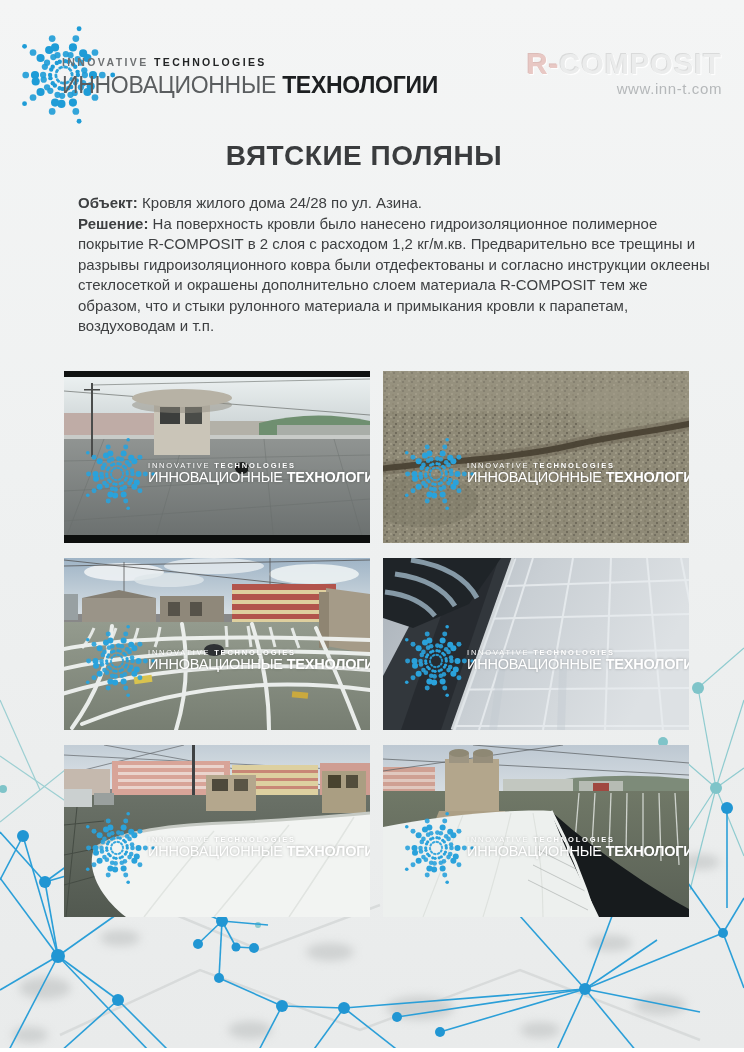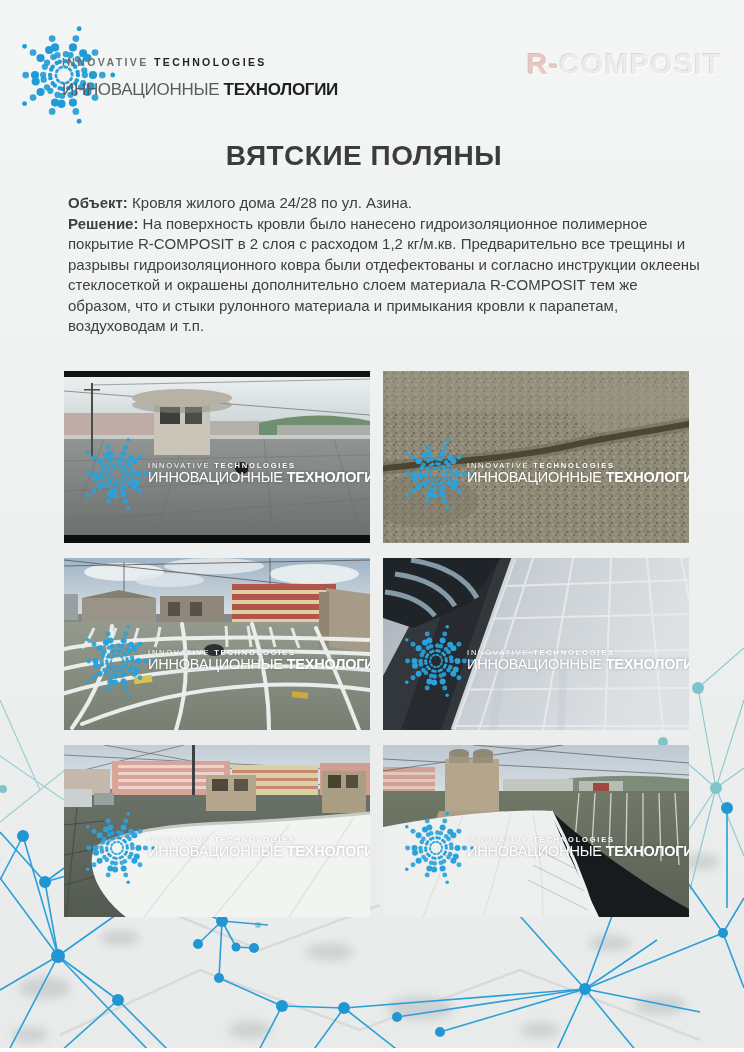--- a/index.html
+++ b/index.html
@@ -10,34 +10,34 @@
   }
   .bg-net{position:absolute;left:0;top:0;z-index:0;}
   .content{position:relative;z-index:1;width:100%;height:100%;}
 
   
   .logo{position:absolute;left:0;top:0;width:360px;height:140px;}
   .logo-sb{position:absolute;left:6px;top:16px;width:116px;height:118px;}
   .logo-text{position:absolute;left:62px;top:56px;white-space:nowrap;}
   .lg-l1{font-size:10.5px;letter-spacing:2.4px;color:#6e7173;font-weight:600;}
   .lg-l1 b{color:#232526;font-weight:800;}
-  .lg-l2{font-size:17px;letter-spacing:-0.3px;color:#5a5d5f;font-weight:400;margin-top:12px;}
+  .lg-l2{font-size:23px;letter-spacing:-0.3px;color:#5a5d5f;font-weight:400;margin-top:4px;}
   .lg-l2 b{color:#1d1f21;font-weight:800;}
 
   
   .brand{position:absolute;top:50px;right:22px;text-align:right;}
   .brand-name{font-size:29px;font-weight:700;letter-spacing:1px;line-height:1;
     color:#ebecec;text-shadow:-1px -1px 0 #d9dada,1px 1px 1px #ffffff;}
   .brand-name .pre{color:#e8c8c4;text-shadow:-1px -1px 0 #dcbcb8,1px 1px 1px #fff;}
   .brand-site{font-size:15px;color:#b5b8ba;letter-spacing:0.6px;margin-top:1px;}
 
   .title{position:absolute;left:0;right:16px;top:140px;text-align:center;margin:0;
     font-size:28px;font-weight:700;letter-spacing:0.5px;color:#3a3c3e;}
 
-  .case{position:absolute;left:68px;top:193px;width:632px;
+  .case{position:absolute;left:78px;top:193px;width:632px;
     font-size:15px;line-height:1.37;color:#3d3f41;}
   .case p{margin:0;}
   .case b{font-weight:700;}
 
   
   .grid{position:absolute;left:64px;top:371px;display:grid;
     grid-template-columns:306px 306px;grid-auto-rows:172px;gap:15px 13px;}
   figure.photo{margin:0;position:relative;width:306px;height:172px;overflow:hidden;background:#888;}
   .photo .scene{position:absolute;left:0;top:0;width:100%;height:100%;display:block;}
 
@@ -309,20 +309,21 @@
             <circle cx="17.5" cy="-4.0" r="2.7" fill="#1e9cd7" opacity="0.9"></circle>
           </svg>
         <div class="logo-text">
           <div class="lg-l1"><span>INNOVATIVE</span> <b>TECHNOLOGIES</b></div>
           <div class="lg-l2"><span>ИННОВАЦИОННЫЕ</span> <b>ТЕХНОЛОГИИ</b></div>
         </div>
       </div>
 
       <div class="brand">
         <div class="brand-name"><span class="pre">R-</span><span>COMPOSIT</span></div>
+        <div class="brand-site">www.inn-t.com</div>
       </div>
     </header>
 
     <h1 class="title">ВЯТСКИЕ ПОЛЯНЫ</h1>
 
     <section class="case">
       <p><b>Объект:</b> <span>Кровля жилого дома 24/28 по ул. Азина.</span></p>
       <p><b>Решение:</b> <span>На поверхность кровли было нанесено гидроизоляционное полимерное покрытие R-COMPOSIT в 2 слоя с расходом 1,2 кг/м.кв. Предварительно все трещины и разрывы гидроизоляционного ковра были отдефектованы и согласно инструкции оклеены стеклосеткой и окрашены дополнительно слоем материала R-COMPOSIT тем же образом, что и стыки рулонного материала и примыкания кровли к парапетам, воздуховодам и т.п.</span></p>
     </section>
 

